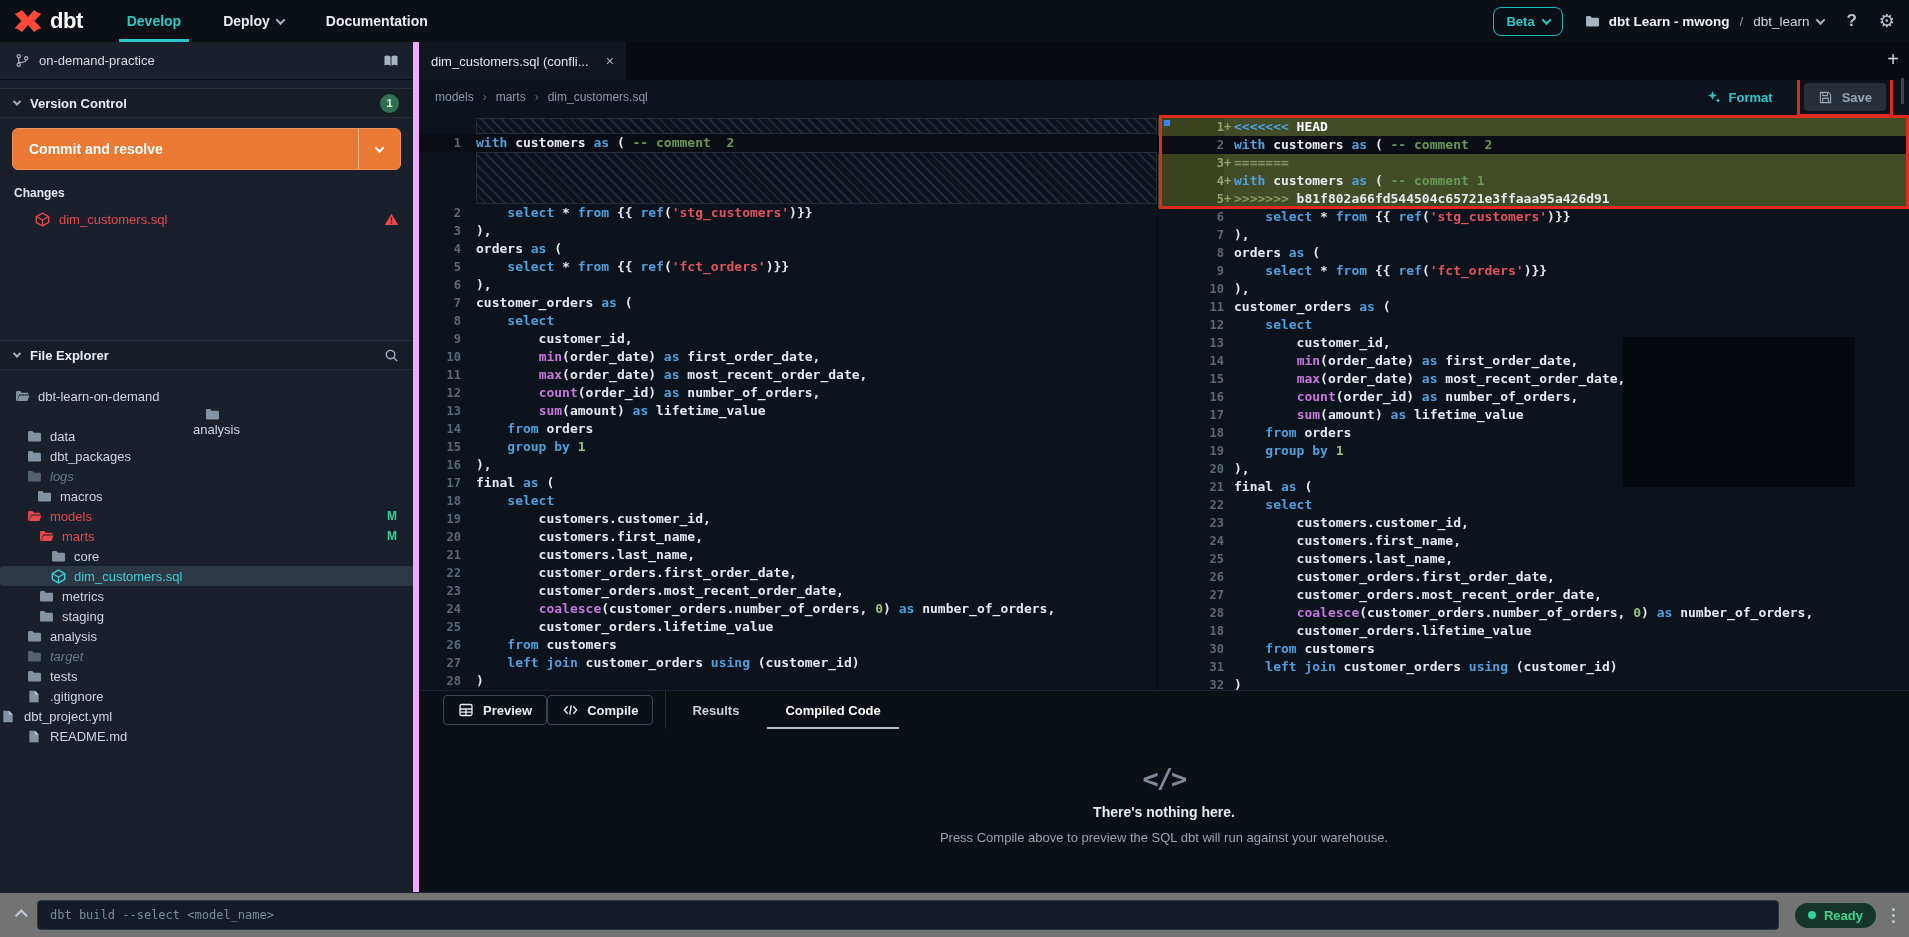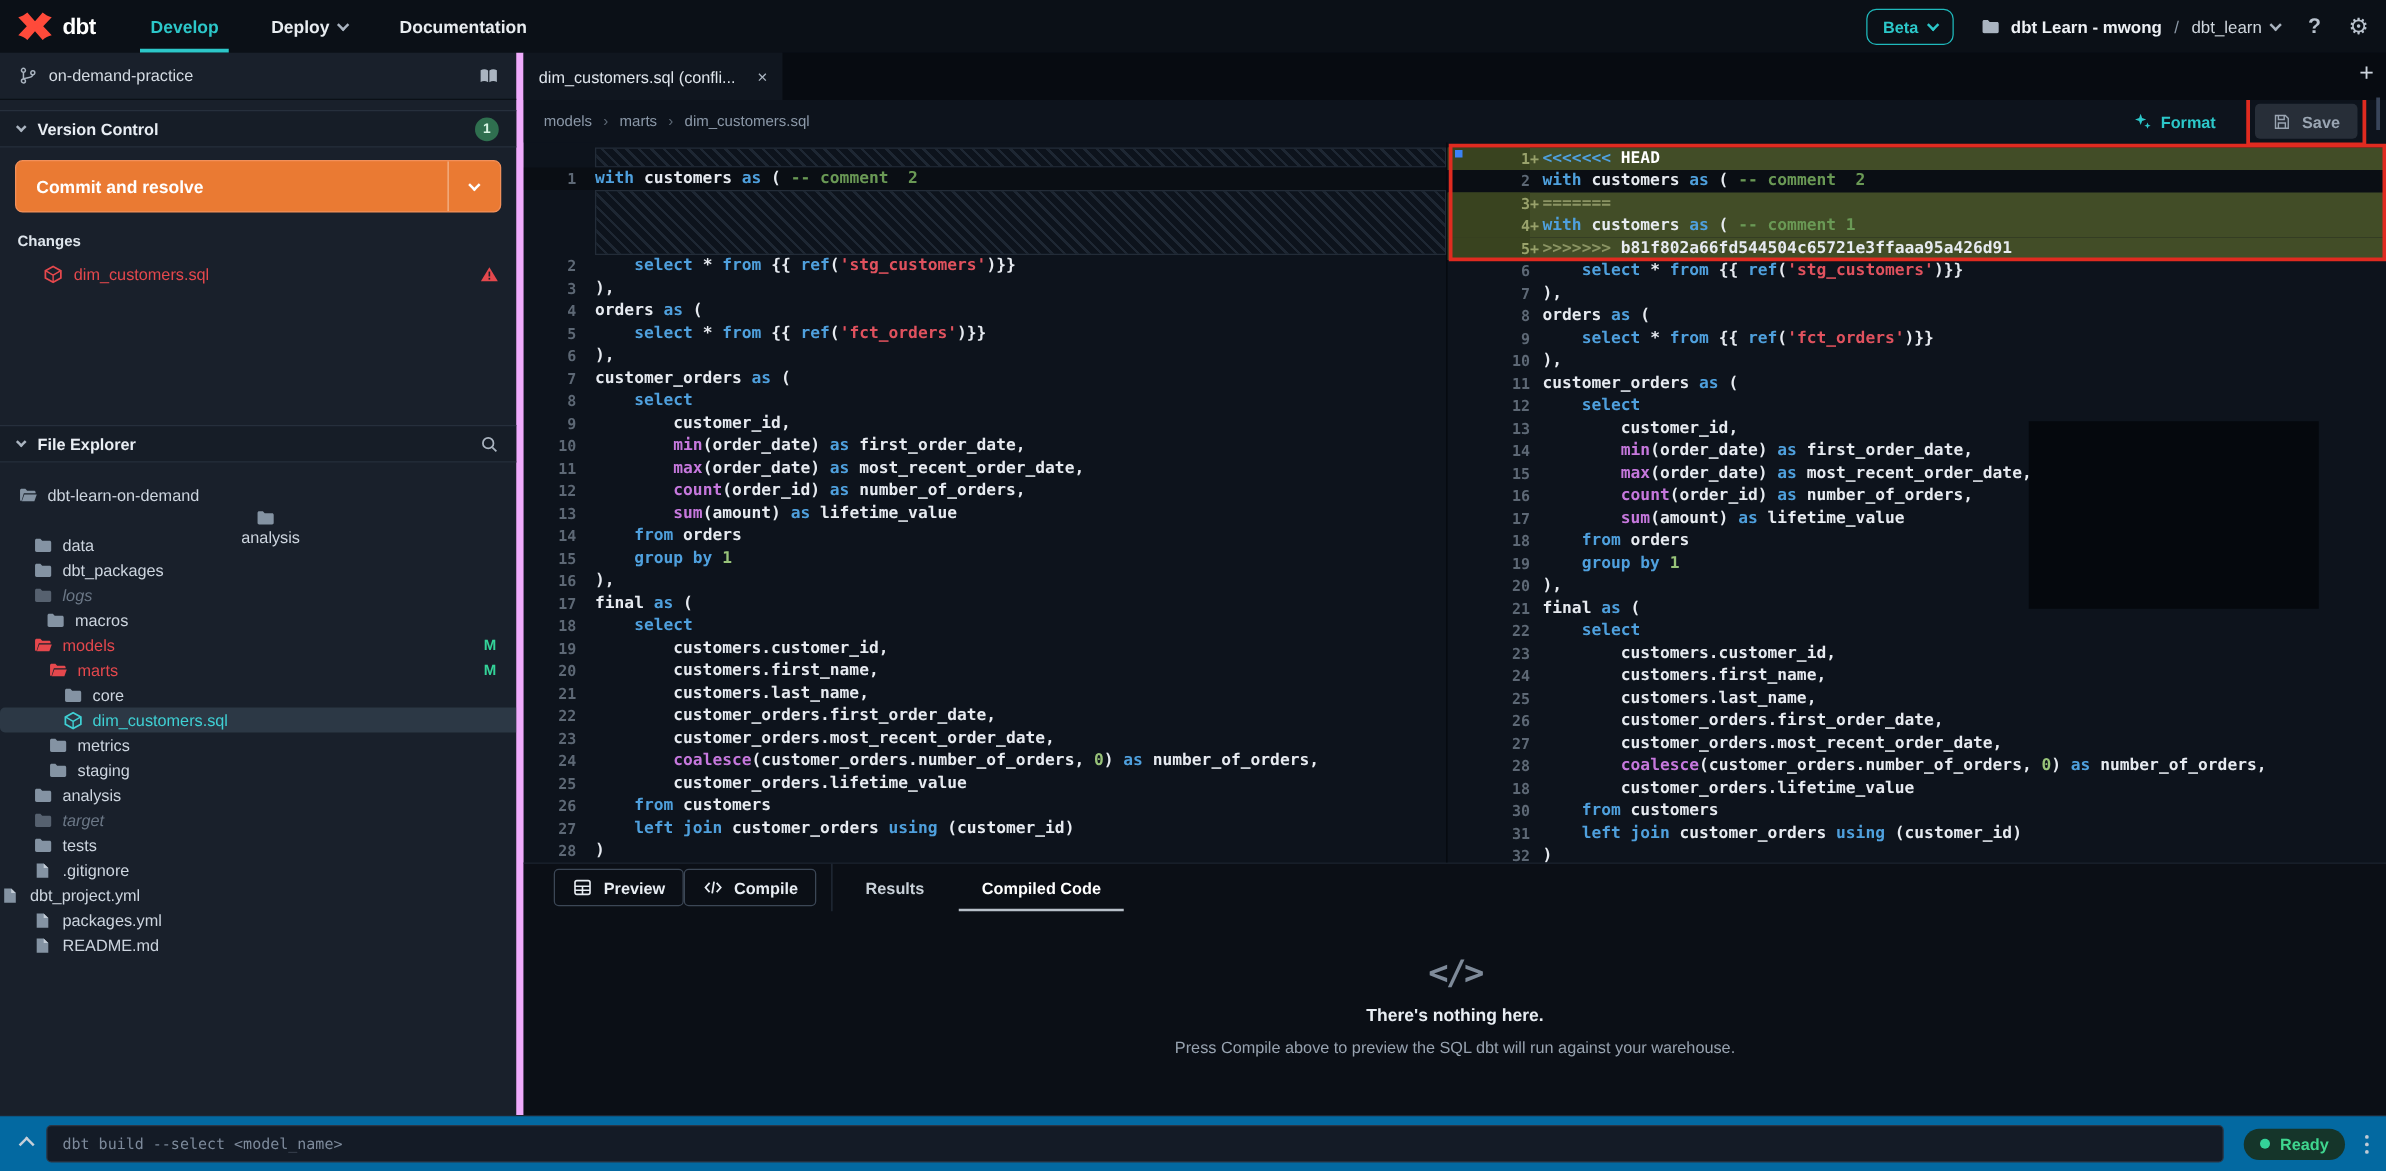--- a/index.html
+++ b/index.html
@@ -3,21 +3,21 @@
 <meta charset="utf-8">
 <style>
   *{box-sizing:border-box;margin:0;padding:0}
   html,body{width:1909px;height:937px;overflow:hidden}
   body{font-family:"Liberation Sans",sans-serif;background:#0d131c;color:#dfe5ec;position:relative}
   .app{display:flex;flex-direction:column;width:1909px;height:937px}
 
   
   .navbar{height:42px;background:#0b1017;display:flex;align-items:center;flex:none;padding:0 14px;position:relative}
   .logo{display:flex;align-items:center;gap:8px;margin-right:40px}
-  .logo-text{font-size:18px;font-weight:bold;color:#fff;letter-spacing:-.5px}
+  .logo-text{font-size:22px;font-weight:bold;color:#fff;letter-spacing:-.5px}
   .nav-item{display:flex;align-items:center;gap:7px;font-size:14px;font-weight:bold;color:#e8ecf0;padding:0 4px;margin-right:34px;height:42px;position:relative;cursor:pointer}
   .nav-item.active{color:#2cc7c9}
   .nav-item.active::after{content:"";position:absolute;left:-4px;right:-4px;bottom:0;height:3px;background:#2cc7c9}
   .nav-right{margin-left:auto;display:flex;align-items:center;gap:22px}
   .beta-pill{display:flex;align-items:center;gap:8px;border:1.5px solid #1fb9bc;color:#2cc7c9;font-weight:bold;font-size:13px;border-radius:8px;padding:6px 12px;cursor:pointer}
   .proj{display:flex;align-items:center;gap:8px;font-size:13.5px;cursor:pointer}
   .proj .name{font-weight:bold;color:#eef1f5}
   .proj .sep{color:#8b97a5;margin:0 2px}
   .proj .env{color:#cfd6dd}
   .help-q{font-size:17px;font-weight:bold;color:#b9c2cd;cursor:pointer}
@@ -98,21 +98,21 @@
   .bp-divider{width:1px;height:38px;background:#242e3b;margin:0 22px 0 12px}
   .bp-tab{font-size:13px;font-weight:bold;color:#c9d1d9;height:38px;display:flex;align-items:center;padding:0 4px;margin-right:38px;position:relative;cursor:pointer}
   .bp-tab.active{color:#fff}
   .bp-tab.active::after{content:"";position:absolute;left:-14px;right:-14px;bottom:0;height:2px;background:#b8c0c9}
   .empty-state{flex:1;display:flex;flex-direction:column;align-items:center;justify-content:center;gap:10px;padding-bottom:14px}
   .empty-icon{font-family:"DejaVu Sans Mono",monospace;font-size:27px;font-weight:bold;color:#7e8a99;letter-spacing:-2px}
   .empty-title{font-size:14px;font-weight:bold;color:#e8edf3}
   .empty-caption{font-size:13px;color:#98a3b0}
 
   
-  .cmdbar{height:45px;flex:none;background:#0369a1;border-top:1px solid #1d2735;display:flex;align-items:center;padding:0 14px}
+  .cmdbar{height:45px;flex:none;background:#737373;border-top:1px solid #1d2735;display:flex;align-items:center;padding:0 14px}
   .cmd-input{flex:1;height:30px;margin:0 16px 0 14px;background:#141b26;border:1px solid #2b3645;border-radius:4px;color:#cdd5df;font-family:"DejaVu Sans Mono",monospace;font-size:12px;padding:0 12px;outline:none}
   .cmd-input::placeholder{color:#7d8a9b}
   .ready-pill{display:flex;align-items:center;gap:8px;background:#15352a;border-radius:14px;padding:5px 13px;font-size:13px;font-weight:bold;color:#3fd68f}
   .ready-dot{width:8px;height:8px;border-radius:50%;background:#34d399}
   .kebab{display:flex;flex-direction:column;gap:3px;margin-left:16px;cursor:pointer}
   .kebab i{width:3px;height:3px;border-radius:50%;background:#c2cbd6}
 </style>
 </head>
 <body>
 
@@ -361,29 +361,20 @@
             <span class="lbl">.gitignore</span>
           </div>
           <div class="tree-row" style="">
             <span class="icon16">
               <svg viewBox="0 0 12 14" width="12" height="13">
                 <path d="M1 .8h6l4 4v8.4H1z" fill="#8493a3"></path>
                 <path d="M7 .8v4h4z" fill="#c3ccd6"></path>
               </svg>
             </span>
             <span class="lbl">dbt_project.yml</span>
-          </div>
-          <div class="tree-row" style="padding-left: 26px;">
-            <span class="icon16">
-              <svg viewBox="0 0 12 14" width="12" height="13">
-                <path d="M1 .8h6l4 4v8.4H1z" fill="#8493a3"></path>
-                <path d="M7 .8v4h4z" fill="#c3ccd6"></path>
-              </svg>
-            </span>
-            <span class="lbl">packages.yml</span>
           </div>
           <div class="tree-row" style="padding-left: 26px;">
             <span class="icon16">
               <svg viewBox="0 0 12 14" width="12" height="13">
                 <path d="M1 .8h6l4 4v8.4H1z" fill="#8493a3"></path>
                 <path d="M7 .8v4h4z" fill="#c3ccd6"></path>
               </svg>
             </span>
             <span class="lbl">README.md</span>
           </div>

